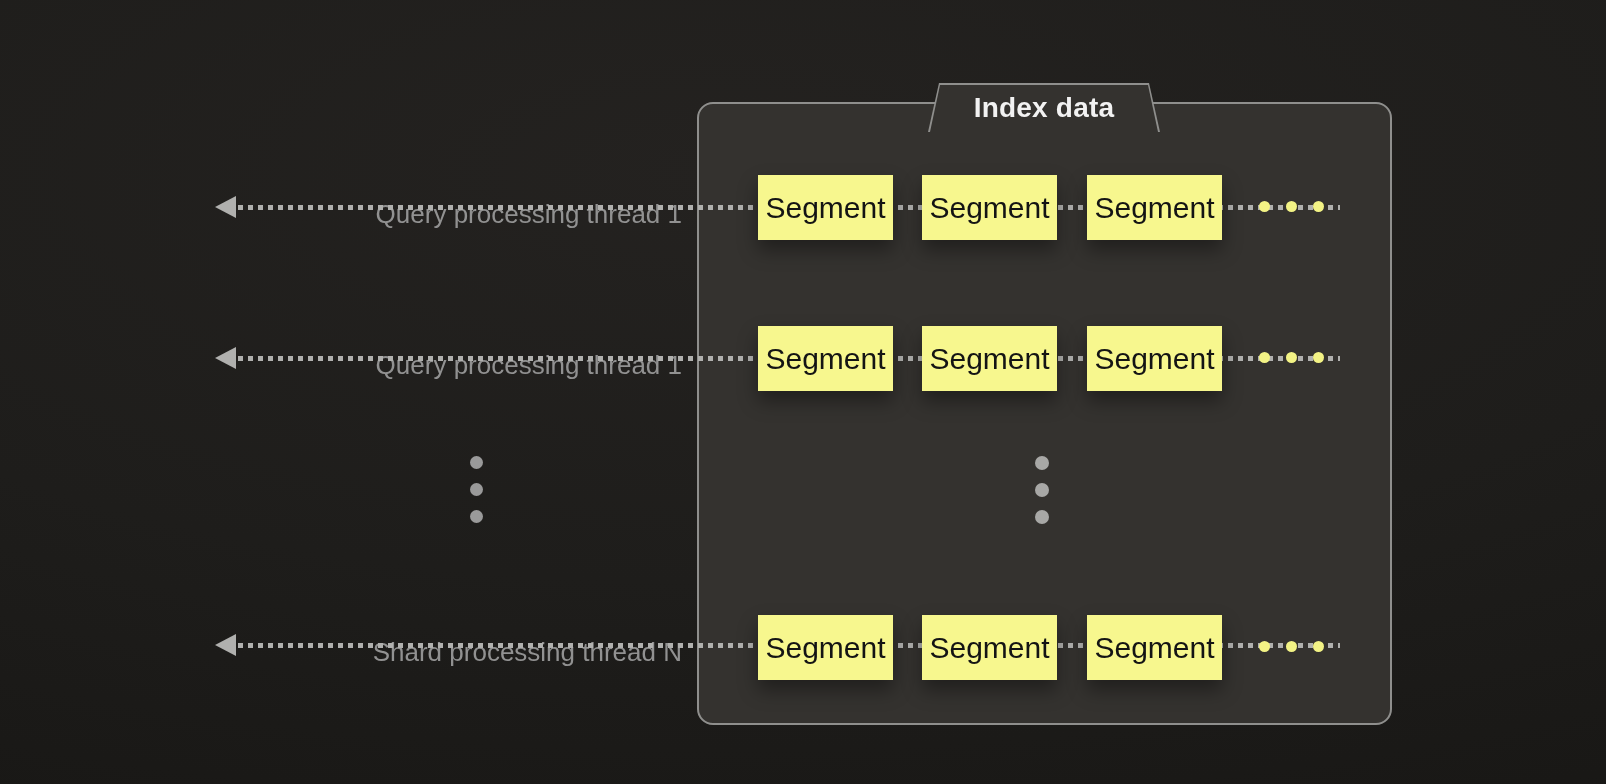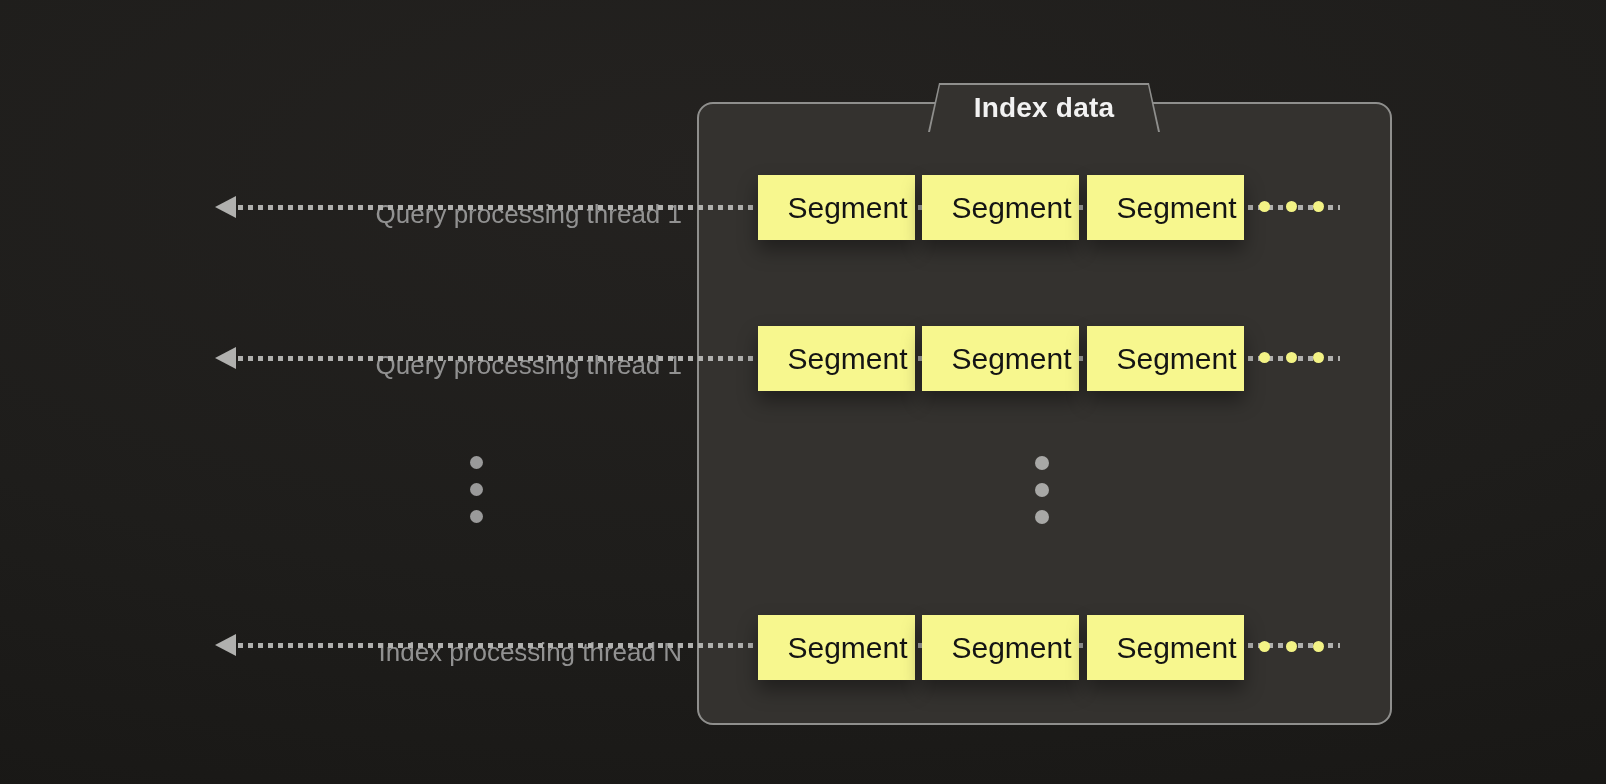--- a/index.html
+++ b/index.html
@@ -22,21 +22,21 @@
   .tab-label{position:absolute;inset:0;display:flex;align-items:center;justify-content:center;
     color:var(--title-text);font-size:28px;font-weight:600;letter-spacing:.2px;}
   
   .shard{position:absolute;left:737px;width:613px;height:124px;
     background:var(--shard-bg);
     background-image:radial-gradient(ellipse at 50% 35%, rgba(255,255,255,.07), rgba(0,0,0,.07) 78%);}
   .shard-label{position:absolute;left:11px;top:9px;font-size:24px;color:var(--shard-label);}
   .seg{position:absolute;top:42px;width:135px;height:65px;z-index:6;
     background:var(--segment-bg);color:var(--segment-text);
     display:flex;align-items:center;justify-content:center;
-    font-size:30px;font-weight:500;box-shadow:0 10px 18px rgba(0,0,0,.38);padding-left:22px;}
+    font-size:30px;font-weight:500;box-shadow:0 10px 18px rgba(0,0,0,.38);}
   .ydots{position:absolute;left:522px;top:68px;display:flex;gap:16px;z-index:6;}
   .ydot{width:11px;height:11px;border-radius:50%;background:var(--dots-yellow);}
   
   .arrow{position:absolute;left:215px;width:1125px;height:22px;z-index:4;}
   .head{position:absolute;left:0;top:0;width:0;height:0;
     border-top:11px solid transparent;border-bottom:11px solid transparent;
     border-right:21px solid var(--arrow-gray);}
   .dotline{position:absolute;left:23px;right:0;top:9px;height:5px;
     background:repeating-linear-gradient(90deg, var(--arrow-gray) 0 5px, transparent 5px 10px);}
   .arrow-label{position:absolute;right:924px;z-index:4;white-space:nowrap;
@@ -57,21 +57,21 @@
     <div class="head"></div>
     <div class="dotline"></div>
   </div>
 
   <div class="arrow-label" style="top:319px">Query processing thread 1</div>
   <div class="arrow" style="top:347px">
     <div class="head"></div>
     <div class="dotline"></div>
   </div>
 
-  <div class="arrow-label" style="top:606px">Index processing thread N</div>
+  <div class="arrow-label" style="top:606px">Shard processing thread N</div>
   <div class="arrow" style="top:634px">
     <div class="head"></div>
     <div class="dotline"></div>
   </div>
 
   <div class="vdots vdots-left" style="left:470px;top:456px">
     <div class="d"></div>
     <div class="d"></div>
     <div class="d"></div>
   </div>

